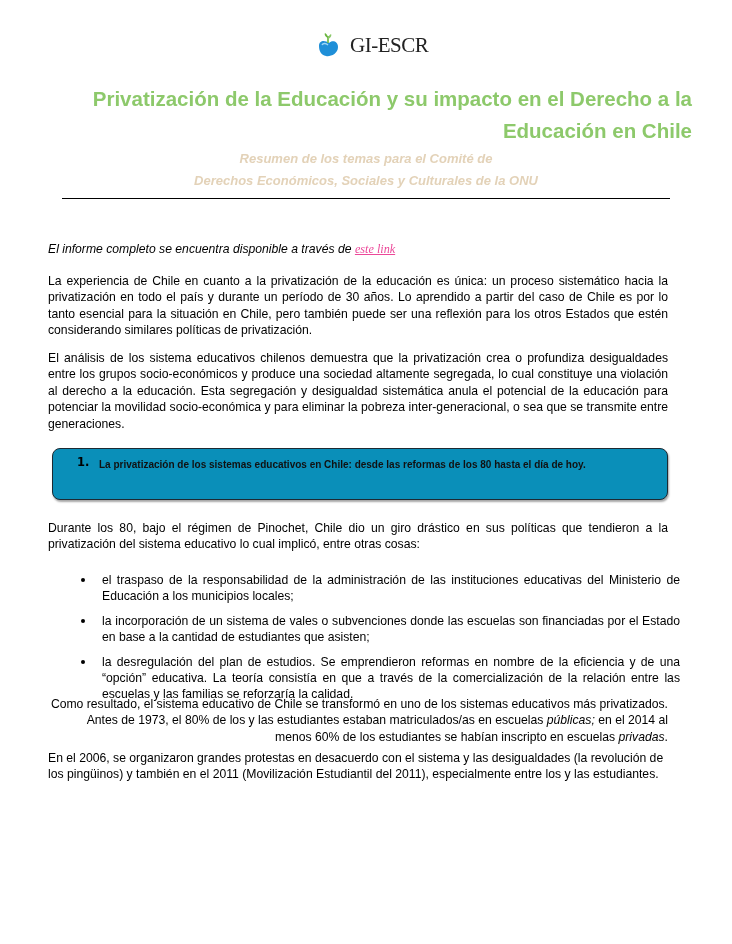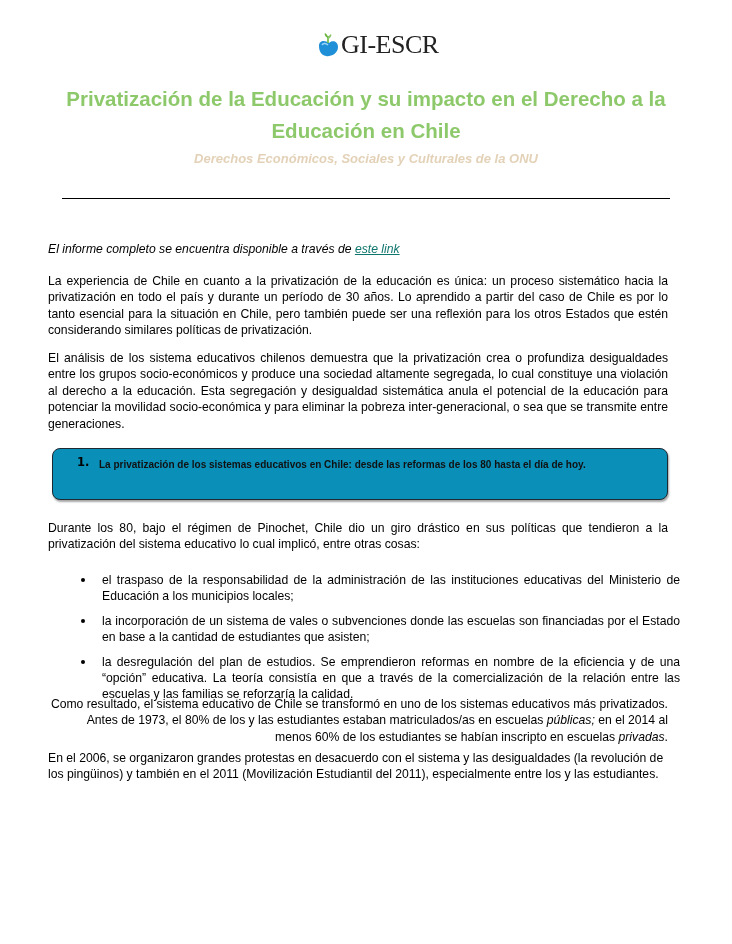--- a/index.html
+++ b/index.html
@@ -1,29 +1,29 @@
 <!DOCTYPE html>
 <html><head>
   <meta charset="utf-8">
   <style>
     html, body { margin: 0; padding: 0; background: #ffffff; }
     body { width: 732px; height: 944px; position: relative; overflow: hidden;
            font-family: "Liberation Sans", sans-serif; color: #000; }
     .logo { position: absolute; left: 316px; top: 30px; height: 30px; display: flex; align-items: center; }
     .logo svg { width: 24px; height: 26px; }
-    .logo-text { font-family: "Liberation Serif", serif; font-size: 26px; letter-spacing: -0.5px; color: #222; margin-left: 1px; }
-    .title { position: absolute; left: 40px; width: 652px; top: 83px; text-align: center;
+    .logo-text { font-family: "Liberation Serif", serif; font-size: 21px; letter-spacing: -0.5px; color: #222; margin-left: 10px; }
+    .title { position: absolute; left: 40px; width: 652px; top: 83px; text-align: right;
              color: #8dc96b; font-size: 20.5px; font-weight: bold; line-height: 32px; }
     .subtitle { position: absolute; left: 40px; width: 652px; top: 148px; text-align: center;
                 color: #e3d2b8; font-size: 13px; font-weight: bold; font-style: italic; line-height: 22px; }
     .rule { position: absolute; left: 62px; width: 608px; top: 198px; height: 1px; background: #000; }
     .para { position: absolute; left: 48px; width: 620px; font-size: 12.2px; line-height: 16.4px; text-align: justify; }
     .para.last-left { text-align: left; }
     .intro { top: 241px; font-style: italic; }
-    .intro a { color: #0f766e; text-decoration: underline; }
+    .intro a { color: #ec4899; text-decoration: underline; font-family: Liberation Serif, serif; }
     .heading-box { position: absolute; left: 52px; top: 448px; width: 614px; height: 50px;
                    background: #0a8fb9; border: 1.5px solid #1d2a33; border-radius: 8px;
                    box-shadow: 1px 2px 2px rgba(0,0,0,0.35); }
     .heading-box .num { position: absolute; left: 24px; top: 6px; font-family: "DejaVu Sans", sans-serif;
                         font-weight: bold; font-size: 11.5px; }
     .heading-box .txt { position: absolute; left: 46px; top: 6px; width: 560px;
                         font-family: Liberation Sans, sans-serif; font-weight: bold; font-size: 10px; line-height: 20px; color: #111; }
     ul.bullets { position: absolute; left: 48px; width: 620px; top: 560px; margin: 12px; padding: 0; list-style: none; }
     ul.bullets li { position: relative; padding-left: 42px; font-size: 12.2px; line-height: 16.4px; text-align: justify; margin-bottom: 8px; }
     ul.bullets li .dot { position: absolute; left: 21px; top: 6px; width: 4px; height: 4px; border-radius: 50%; background: #000; }
@@ -39,20 +39,21 @@
     <path d="M12 11 L12 4" stroke="#6ab63f" stroke-width="1.6"></path>
     <path d="M12 6 C9 5, 8 2, 9 1 C11 2, 12 4, 12 6 Z" fill="#6ab63f"></path>
     <path d="M12 7 C15 6, 16 3, 15 2 C13 3, 12 5, 12 7 Z" fill="#8dc96b"></path>
   </svg>
   <span class="logo-text">GI-ESCR</span>
 </div>
 
 <div class="title">Privatización de la Educación y su impacto en el Derecho a la Educación en Chile</div>
 
 <div class="subtitle">
+  <div>Resumen de los temas para el Comité de</div>
   <div>Derechos Económicos, Sociales y Culturales de la ONU</div>
 </div>
 
 <div class="rule"></div>
 
 <div class="para intro">
   <span>El informe completo se encuentra disponible a través de </span><a href="#">este link</a>
 </div>
 
 <div class="para" style="top:273px;">La experiencia de Chile en cuanto a la privatización de la educación es única: un proceso sistemático hacia la privatización en todo el país y durante un período de 30 años. Lo aprendido a partir del caso de Chile es por lo tanto esencial para la situación en Chile, pero también puede ser una reflexión para los otros Estados que estén considerando similares políticas de privatización.</div>

